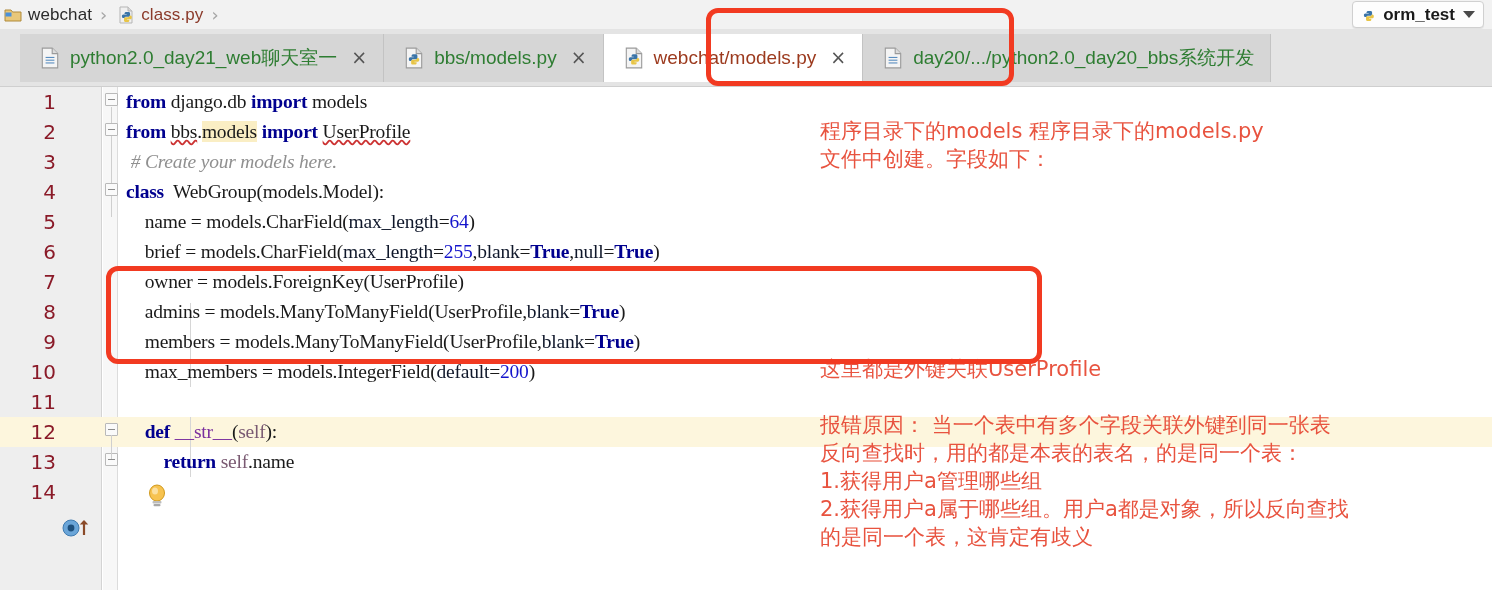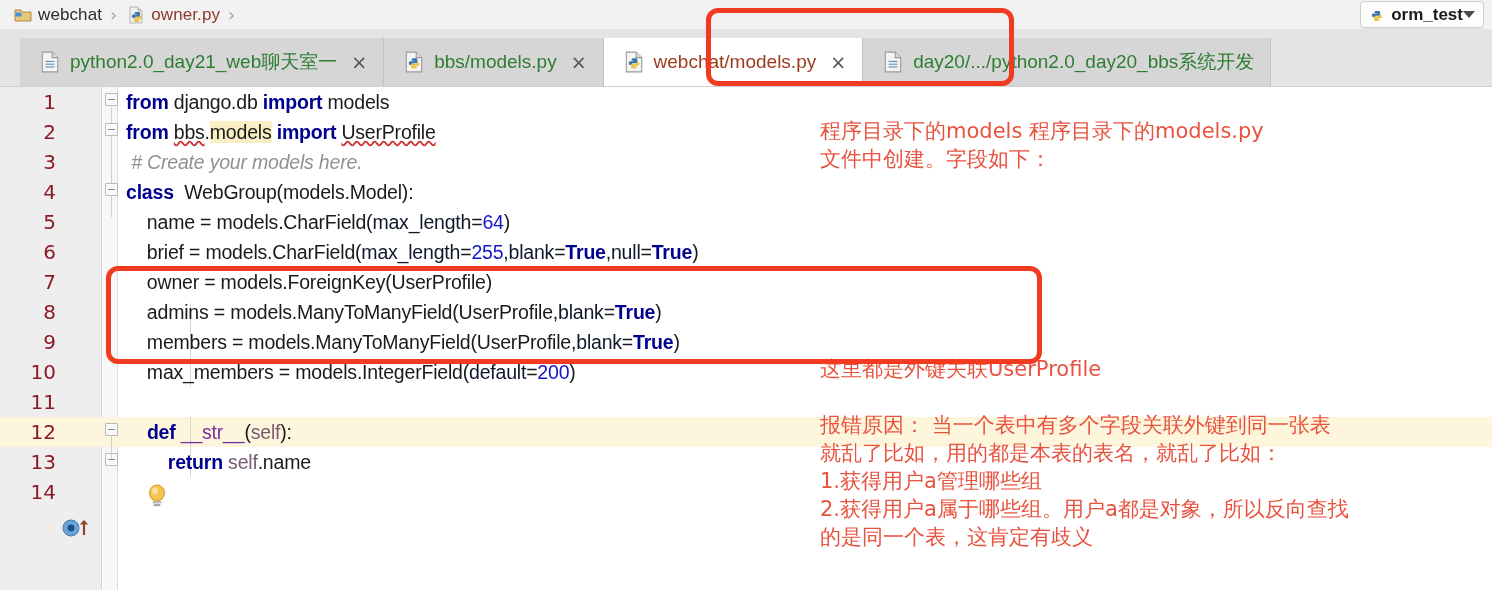--- a/index.html
+++ b/index.html
@@ -12,21 +12,21 @@
     font-family: "Liberation Sans", "DejaVu Sans", sans-serif;
     position: relative;
   }
 
   
   #breadcrumb-bar {
     position: absolute; left: 0; top: 0; width: 1492px; height: 29px;
     background: #f2f2f2;
     display: flex; align-items: center;
     box-sizing: border-box;
-    padding-left: 12px;
+    padding-left: 2px;
   }
   .crumb {
     display: flex; align-items: center; height: 100%;
     padding: 0 2px;
   }
   .crumb-label {
     font-size: 17px; color: #2b2b2b; letter-spacing: 0.1px;
   }
   .crumb-label.python { color: #8b3a2a; }
   .crumb-sep {
@@ -36,31 +36,31 @@
   .ico { width: 18px; height: 18px; margin-right: 6px; flex: 0 0 auto; display:block;}
 
   
   #run-config {
     position: absolute; right: 8px; top: 1px;
     height: 25px; display: flex; align-items: center;
     background: #fdfdfd; border: 1px solid #d0d0d0; border-radius: 4px;
     padding: 0 8px 0 6px;
     box-shadow: 0 1px 1px rgba(0,0,0,0.07);
   }
-  #run-config .rc-label { font-size: 17px; font-weight: bold; color: #1a1a1a; }
+  #run-config .rc-label { font-size: 17px; font-weight: bold; color: #1a1a1a; margin-right: 8px;}
   .caret-down {
     width: 0; height: 0; border-left: 6px solid transparent;
     border-right: 6px solid transparent; border-top: 7px solid #4a4a4a;
   }
 
   
   #tab-bar {
     position: absolute; left: 0; top: 29px; width: 1492px; height: 57px;
     background: #e4e4e4;
-    display: flex; align-items: flex-end;
+    display: flex; align-items: center;
     box-sizing: border-box;
   }
   .editor-tab {
     height: 48px; display: flex; align-items: center;
     padding: 0 16px 0 20px; box-sizing: border-box;
     background: #d6d6d6;
     border-right: 1px solid #c3c3c3;
     flex: 0 0 auto;
     position: relative;
   }
@@ -101,21 +101,21 @@
     position: absolute; left: 0; width: 1492px; height: 30px;
     line-height: 30px;
   }
   .ln {
     position: absolute; left: 0; width: 56px; text-align: right;
     font-family: "DejaVu Sans", sans-serif;
     font-size: 20px; color: #8a1a28;
   }
   .codetext {
     position: absolute; left: 126px;
-    font-family: Liberation Sans, sans-serif;
+    font-family: Liberation Serif, serif;
     font-size: 19.5px; white-space: pre; color: #1a1a1a;
     letter-spacing: -0.2px;
   }
   .kw { color: #00008f; font-weight: bold; }
   .num { color: #1414cc; }
   .param { color: #0f172a; }
   .cmt { color: #909090; font-style: italic; }
   .fn { color: #7a2f9e; }
   .selfc { color: #7a5a72; }
   .hl-models { background: #faeec4; }
@@ -184,21 +184,21 @@
   </div>
   <span class="crumb-sep">›</span>
 
   <div class="crumb">
     <svg class="ico" viewBox="0 0 18 18">
       <path d="M3 1h8l4 4v12H3z" fill="#f0f0f0" stroke="#b5b5b5" stroke-width="1"></path>
       <path d="M11 1v4h4" fill="#d8d8d8" stroke="#b5b5b5" stroke-width="1"></path>
       <path d="M7.5 7.5c0-1 .7-1.6 2-1.6h2c1 0 1.6.6 1.6 1.5v1.8c0 .9-.6 1.5-1.6 1.5h-2.3c-1 0-1.7.6-1.7 1.6V12H6.3c-.9 0-1.4-.7-1.4-1.8s.5-1.8 1.4-1.8h3.4v-.5H7.5z" fill="#3a74a8"></path>
       <path d="M13.4 9.6c.9 0 1.4.7 1.4 1.8s-.5 1.8-1.4 1.8h-3.3v.5h2.2v.8c0 1-.7 1.5-1.7 1.5h-2c-1 0-1.6-.6-1.6-1.5v-1.8c0-.9.6-1.5 1.6-1.5h2.3c1 0 1.7-.6 1.7-1.6z" fill="#e8c547"></path>
     </svg>
-    <span class="crumb-label python">owner.py</span>
+    <span class="crumb-label python">class.py</span>
   </div>
   <span class="crumb-sep">›</span>
 </div>
 
 <div id="run-config">
   <svg class="ico" viewBox="0 0 18 18">
     <path d="M7.5 6.5c0-1 .7-1.6 2-1.6h2c1 0 1.6.6 1.6 1.5v1.8c0 .9-.6 1.5-1.6 1.5h-2.3c-1 0-1.7.6-1.7 1.6V11H6.3c-.9 0-1.4-.7-1.4-1.8s.5-1.8 1.4-1.8h3.4v-.5H7.5z" fill="#3a74a8"></path>
     <path d="M13.4 8.6c.9 0 1.4.7 1.4 1.8s-.5 1.8-1.4 1.8h-3.3v.5h2.2v.8c0 1-.7 1.5-1.7 1.5h-2c-1 0-1.6-.6-1.6-1.5v-1.8c0-.9.6-1.5 1.6-1.5h2.3c1 0 1.7-.6 1.7-1.6z" fill="#e8c547"></path>
   </svg>
   <span class="rc-label">orm_test</span>
@@ -369,20 +369,20 @@
     <circle cx="9" cy="11" r="3.4" fill="#1d4f7c"></circle>
     <path d="M22 18 L22 4" stroke="#8a4a28" stroke-width="2.2" fill="none"></path>
     <path d="M17.8 7.5 L22 3 L26.2 7.5 Z" fill="#8a4a28"></path>
   </svg>
 
   <div class="annot" style="left:820px; top:30px;">程序目录下的models 程序目录下的models.py</div>
   <div class="annot" style="left:820px; top:58px;">文件中创建。字段如下：</div>
 
   <div class="annot" style="left:820px; top:268px;">这里都是外键关联UserProfile</div>
   <div class="annot" style="left:820px; top:324px;">报错原因： 当一个表中有多个字段关联外键到同一张表</div>
-  <div class="annot" style="left:820px; top:352px;">就乱了比如，用的都是本表的表名，就乱了比如：</div>
+  <div class="annot" style="left:820px; top:352px;">反向查找时，用的都是本表的表名，的是同一个表：</div>
   <div class="annot" style="left:820px; top:380px;">1.获得用户a管理哪些组</div>
   <div class="annot" style="left:820px; top:408px;">2.获得用户a属于哪些组。用户a都是对象，所以反向查找</div>
   <div class="annot" style="left:820px; top:436px;">的是同一个表，这肯定有歧义</div>
 </div>
 
 <div class="redbox" style="left:706px; top:8px; width:308px; height:78px;"></div>
 <div class="redbox" style="left:106px; top:266px; width:936px; height:98px;"></div>
 
 </body></html>

